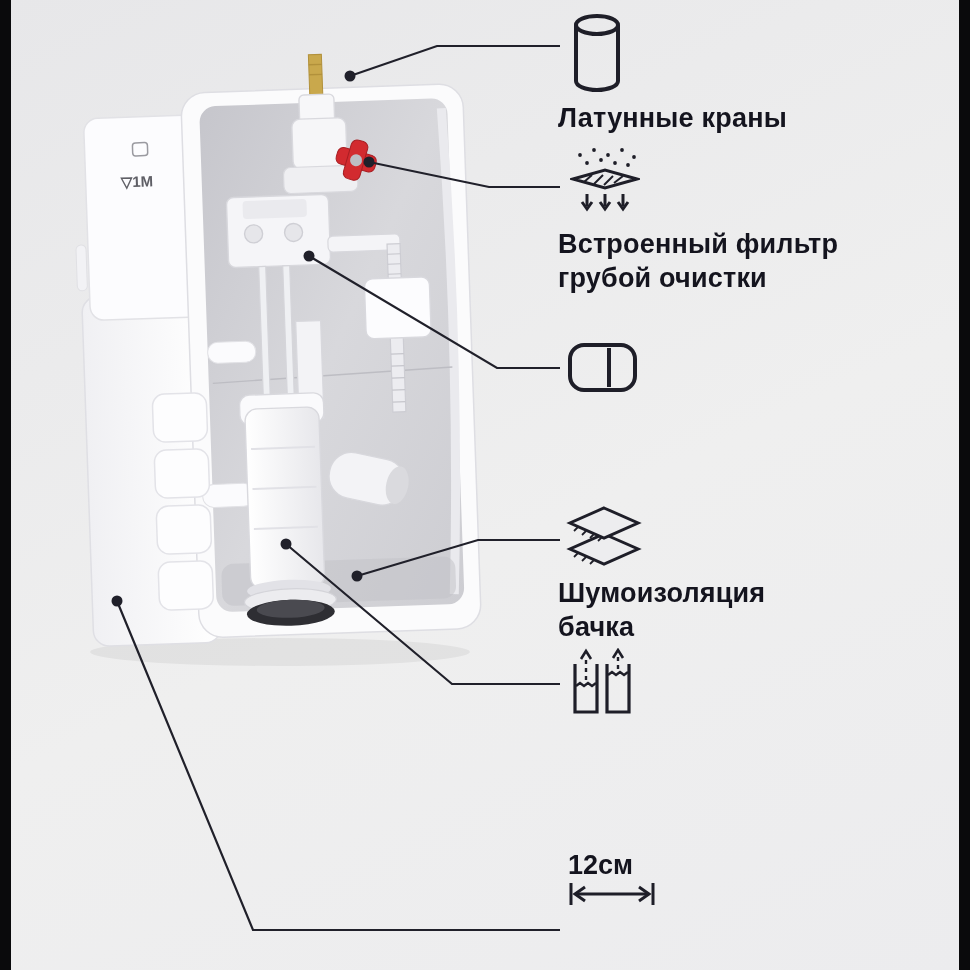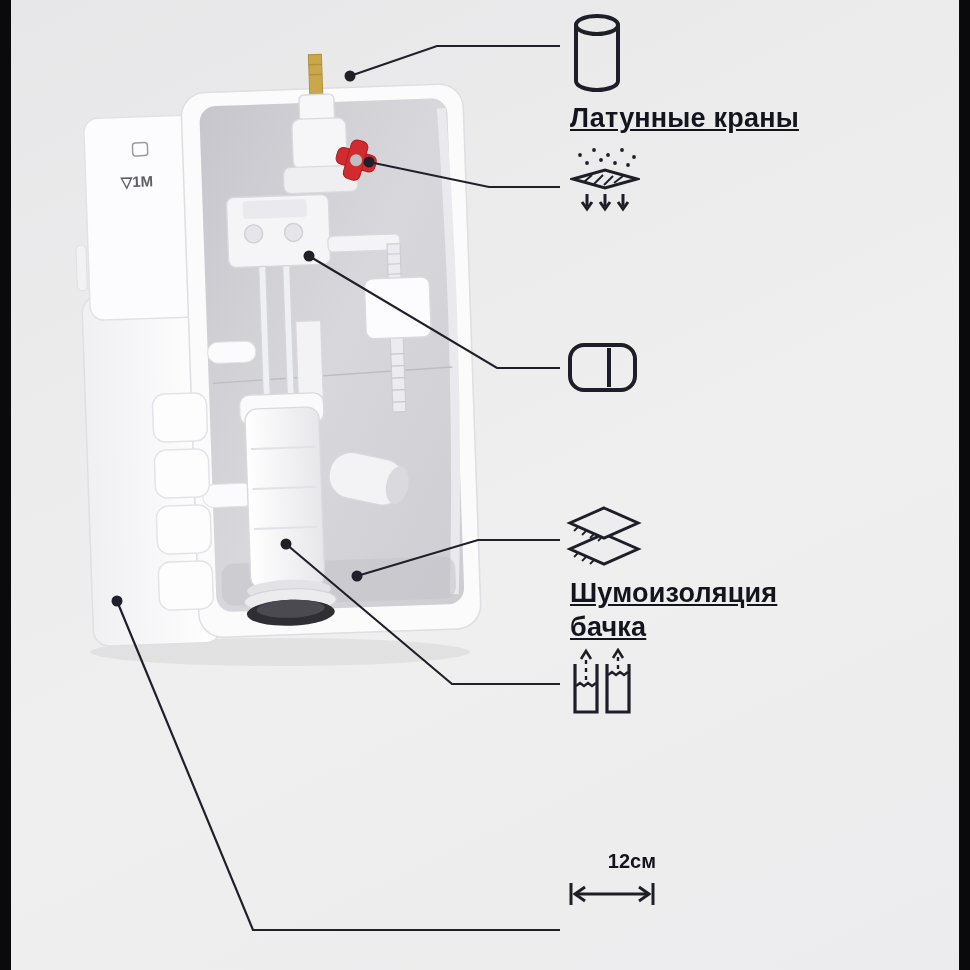--- a/index.html
+++ b/index.html
@@ -8,37 +8,37 @@
   .canvas {
     position:relative; width:970px; height:970px;
     background:linear-gradient(155deg,#e7e7e9 0%,#efefef 55%,#ececee 100%);
     overflow:hidden;
   }
   .bar { position:absolute; top:0; width:11px; height:970px; background:#0a0a0c; }
   .bar.left { left:0; } .bar.right { right:0; }
   svg.layer { position:absolute; left:0; top:0; }
   .icon { position:absolute; }
   .feature-label {
-    position:absolute; left:570px;
+    position:absolute; left:558px;
     font-weight:700; font-size:27px; line-height:34px;
-    color:#14141e; white-space:pre-line; letter-spacing:.2px;text-decoration:underline;
+    color:#14141e; white-space:pre-line; letter-spacing:.2px;
   }
   .f1-icon { left:572px; top:13px; }
   .f1-label { top:101px; }
   .f2-icon { left:570px; top:146px; }
   .f2-label { top:227px; }
   .f3-icon { left:567px; top:342px; }
   .f3-label { top:396px; }
   .f4-icon { left:566px; top:506px; }
   .f4-label { top:576px; }
   .f5-icon { left:570px; top:648px; }
   .f5-label { top:720px; }
   .dim-label {
     position:absolute; left:568px; top:850px; width:88px;
-    text-align:right; font-weight:700; font-size:20px; color:#14141e;
+    text-align:left; font-weight:700; font-size:27px; color:#14141e;
   }
   .f6-icon { left:568px; top:882px; }
   .f6-label { top:922px; }
 </style>
 </head>
 <body>
 
 <div class="canvas">
 
   <div class="bar left"></div>
@@ -211,20 +211,22 @@
       <g stroke="#1e1e28" stroke-width="3" fill="none">
         <path d="M17,48 V60"></path>
           <path d="M12,56 L17,63 L22,56"></path>
         <path d="M35,48 V60"></path>
           <path d="M30,56 L35,63 L40,56"></path>
         <path d="M53,48 V60"></path>
           <path d="M48,56 L53,63 L58,56"></path>
       </g>
     </svg>
   </div>
+  <div class="feature-label f2-label">Встроенный фильтр
+грубой очистки</div>
 
   <div class="icon f3-icon">
     <svg width="72" height="52" viewBox="0 0 72 52">
       <rect x="3" y="3" width="65" height="45" rx="14" fill="none" stroke="#1e1e28" stroke-width="4"></rect>
       <line x1="42" y1="6" x2="42" y2="45" stroke="#1e1e28" stroke-width="4"></line>
     </svg>
   </div>
 
   <div class="icon f4-icon">
     <svg width="76" height="64" viewBox="0 0 76 64">

